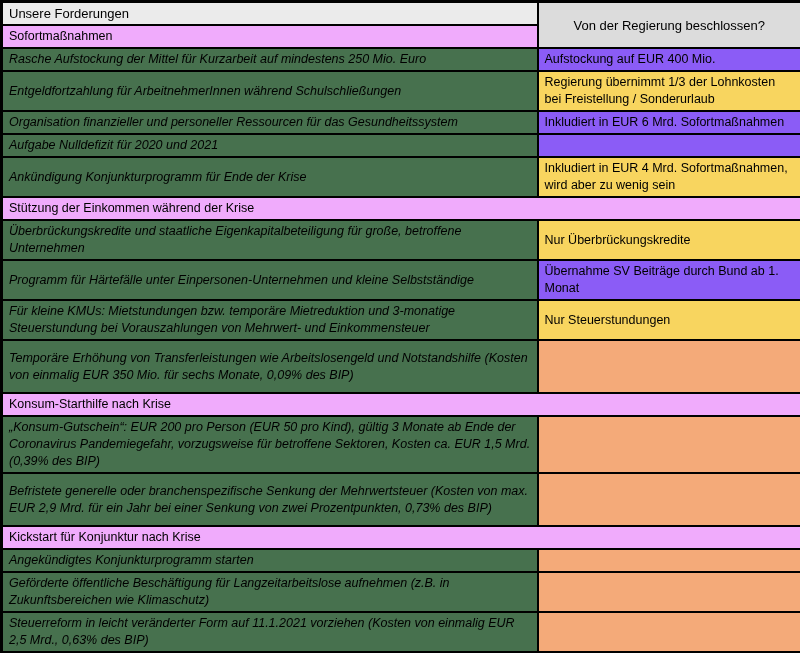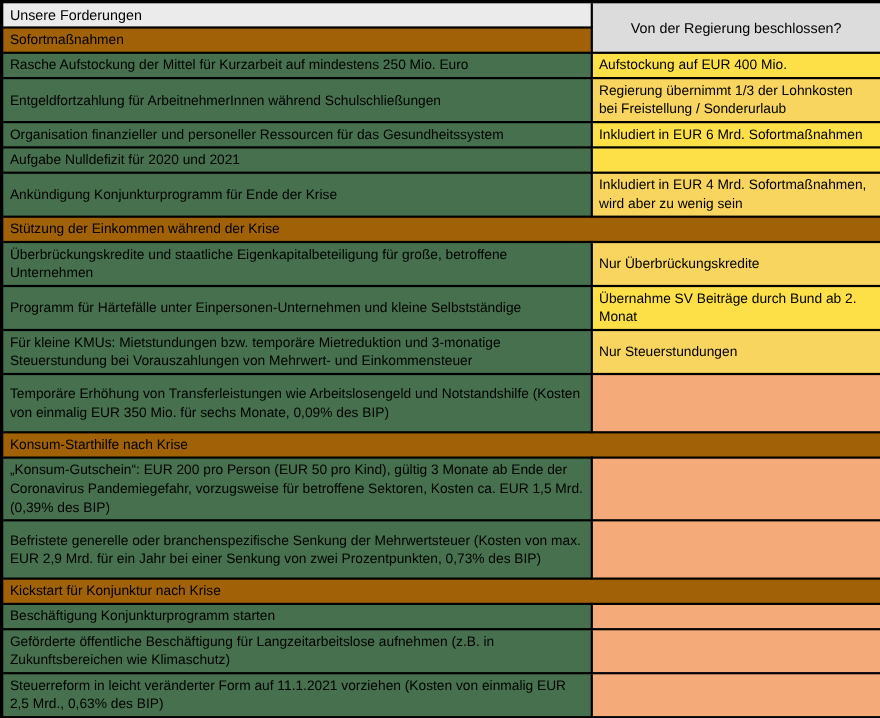--- a/index.html
+++ b/index.html
@@ -30,25 +30,25 @@
     text-align: left;
     height: 17px;
     font-size: 13px;
   }
   td.hdr-right {
     background: #dcdcdc;
     text-align: center;
     font-size: 13px;
   }
   td.section {
-    background: #a16207;
+    background: #f0abfc;
     height: 17px;
   }
-  td.demand      { background: #47714e; }
-  td.ans-green   { background: #fde047; }
+  td.demand      { background: #47714e; font-style: italic; }
+  td.ans-green   { background: #8b5cf6; }
   td.ans-yellow  { background: #f8d55f; }
   td.ans-orange  { background: #f4aa79; }
   tr.pad-lg td   { padding-top: 9px; padding-bottom: 8px; }
 </style>
 </head>
 <body>
 
 <table class="forderungen">
   <colgroup>
       <col class="c-left">
@@ -87,21 +87,21 @@
     <tr>
       <td class="section" colspan="2">Stützung der Einkommen während der Krise</td>
     </tr>
 
     <tr>
       <td class="demand">Überbrückungskredite und staatliche Eigenkapitalbeteiligung für große, betroffene Unternehmen</td>
       <td class="ans-yellow">Nur Überbrückungskredite</td>
     </tr>
     <tr>
       <td class="demand">Programm für Härtefälle unter Einpersonen-Unternehmen und kleine Selbstständige</td>
-      <td class="ans-green">Übernahme SV Beiträge durch Bund ab 2. Monat</td>
+      <td class="ans-green">Übernahme SV Beiträge durch Bund ab 1. Monat</td>
     </tr>
     <tr>
       <td class="demand">Für kleine KMUs: Mietstundungen bzw. temporäre Mietreduktion und 3-monatige Steuerstundung bei Vorauszahlungen von Mehrwert- und Einkommensteuer</td>
       <td class="ans-yellow">Nur Steuerstundungen</td>
     </tr>
     <tr class="pad-lg">
       <td class="demand">Temporäre Erhöhung von Transferleistungen wie Arbeitslosengeld und Notstandshilfe (Kosten von einmalig EUR 350 Mio. für sechs Monate, 0,09% des BIP)</td>
       <td class="ans-orange"></td>
     </tr>
 
@@ -116,21 +116,21 @@
     <tr class="pad-lg">
       <td class="demand">Befristete generelle oder branchenspezifische Senkung der Mehrwertsteuer (Kosten von max. EUR 2,9 Mrd. für ein Jahr bei einer Senkung von zwei Prozentpunkten, 0,73% des BIP)</td>
       <td class="ans-orange"></td>
     </tr>
 
     <tr>
       <td class="section" colspan="2">Kickstart für Konjunktur nach Krise</td>
     </tr>
 
     <tr>
-      <td class="demand">Beschäftigung Konjunkturprogramm starten</td>
+      <td class="demand">Angekündigtes Konjunkturprogramm starten</td>
       <td class="ans-orange"></td>
     </tr>
     <tr>
       <td class="demand">Geförderte öffentliche Beschäftigung für Langzeitarbeitslose aufnehmen (z.B. in Zukunftsbereichen wie Klimaschutz)</td>
       <td class="ans-orange"></td>
     </tr>
     <tr>
       <td class="demand">Steuerreform in leicht veränderter Form auf 11.1.2021 vorziehen (Kosten von einmalig EUR 2,5 Mrd., 0,63% des BIP)</td>
       <td class="ans-orange"></td>
     </tr>

